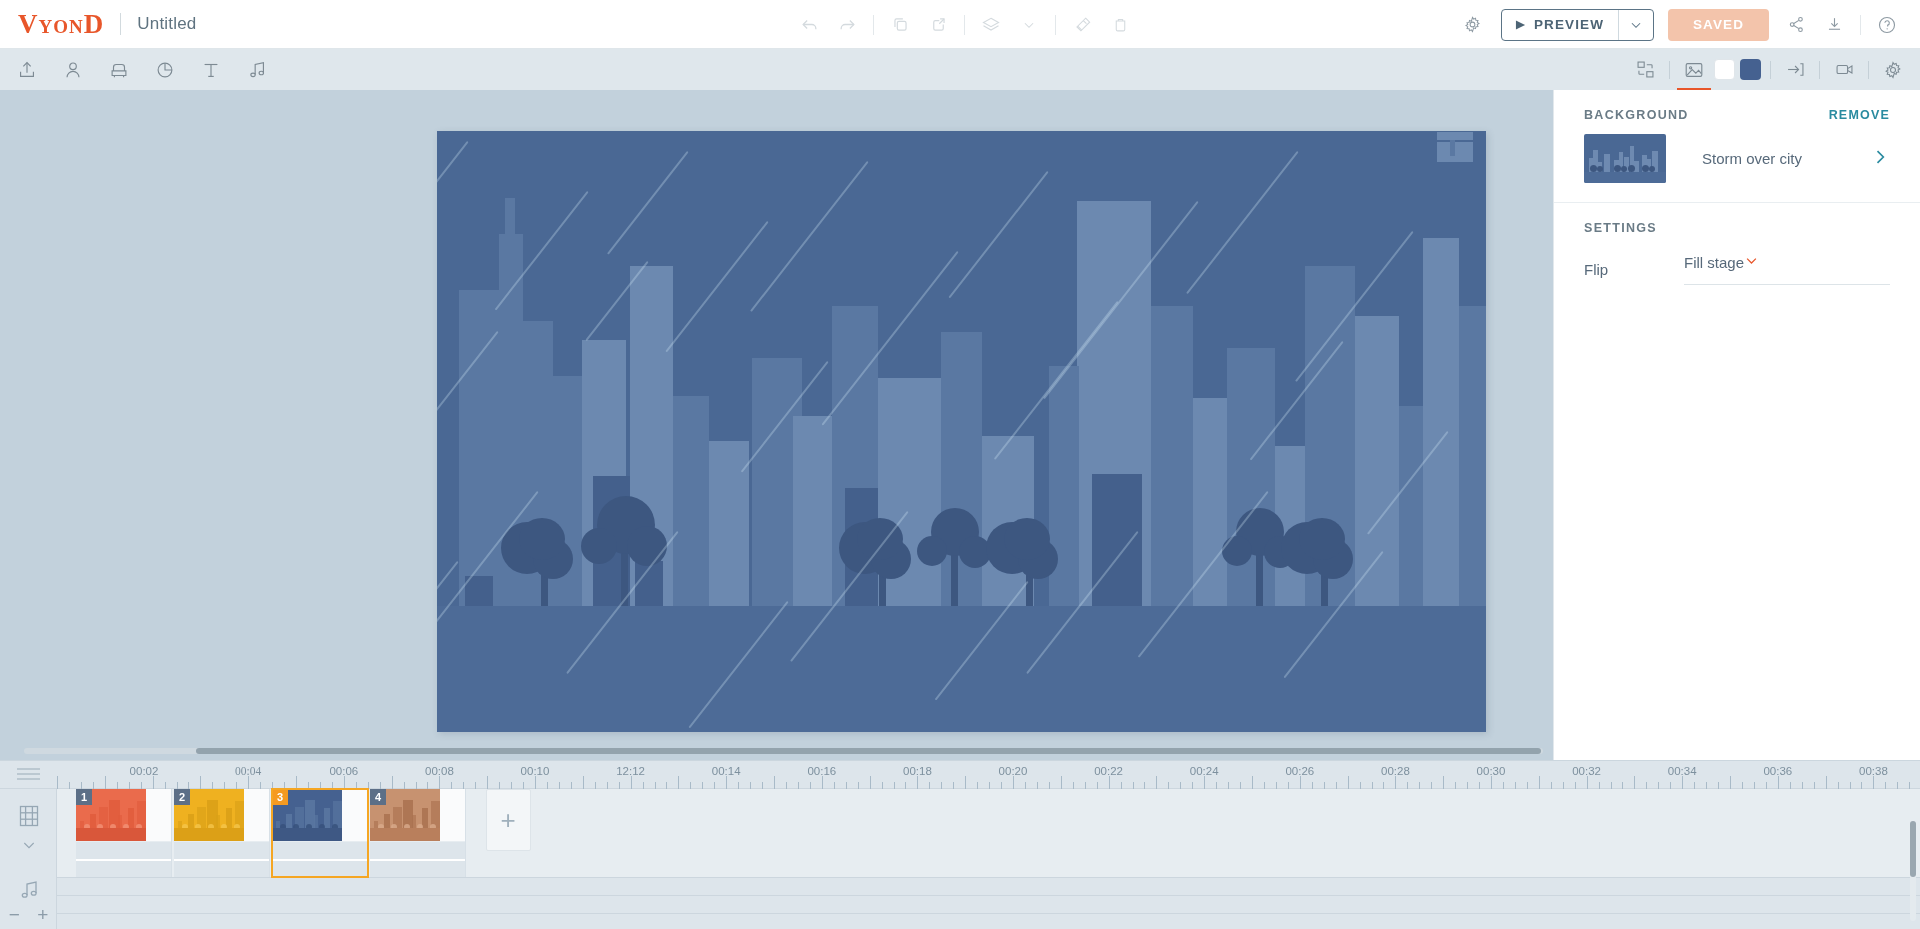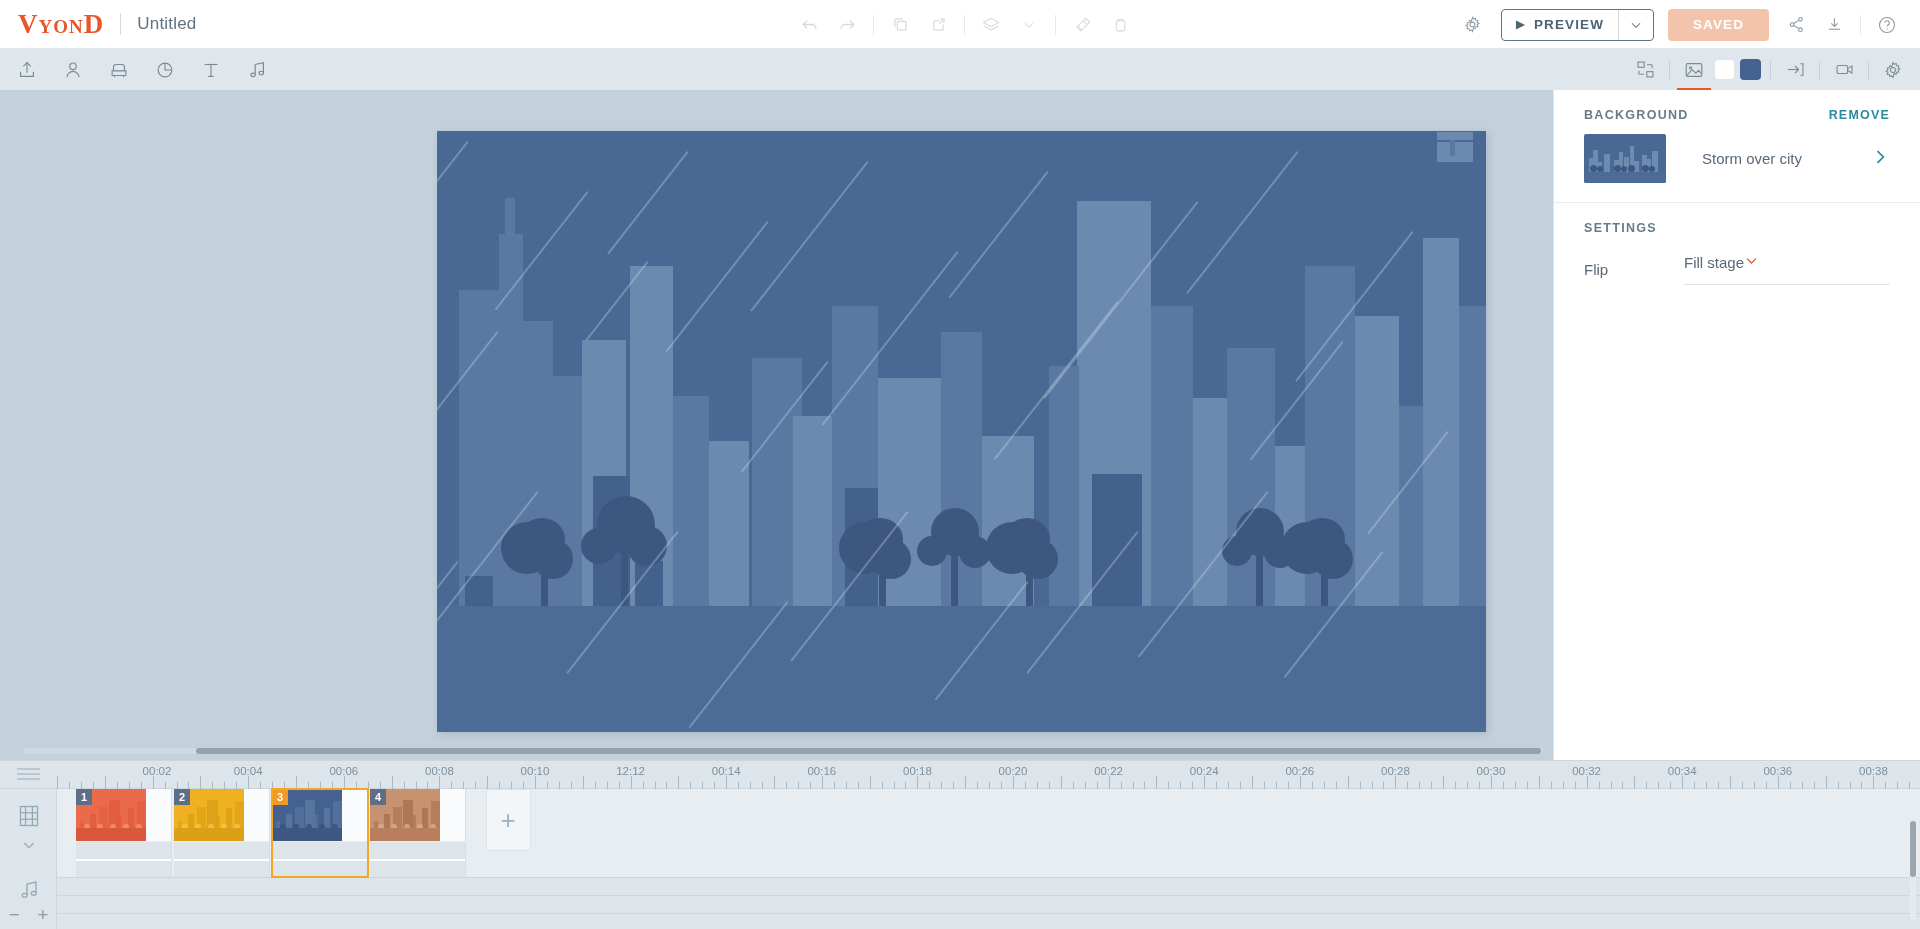--- a/index.html
+++ b/index.html
@@ -839,22 +839,22 @@
           <div class="tick min" style="left: 1744.7px;"></div>
           <div class="tick min" style="left: 1756.65px;"></div>
           <div class="tick maj" style="left: 1768.6px;"></div>
           <div class="tick min" style="left: 1780.55px;"></div>
           <div class="tick min" style="left: 1792.5px;"></div>
           <div class="tick min" style="left: 1804.45px;"></div>
           <div class="tick maj" style="left: 1816.4px;"></div>
           <div class="tick min" style="left: 1828.35px;"></div>
           <div class="tick min" style="left: 1840.3px;"></div>
           <div class="tick min" style="left: 1852.25px;"></div>
-          <div class="tick-lbl" style="left: 100px;">00:02</div>
-          <div class="tick-lbl" style="left: 191.2px;">00:04</div>
+          <div class="tick-lbl" style="left: 87px;">00:02</div>
+          <div class="tick-lbl" style="left: 191.2px; font-family: Liberation Serif, serif;">00:04</div>
           <div class="tick-lbl" style="left: 286.8px;">00:06</div>
           <div class="tick-lbl" style="left: 382.4px;">00:08</div>
           <div class="tick-lbl" style="left: 478px;">00:10</div>
           <div class="tick-lbl" style="left: 573.6px;">12:12</div>
           <div class="tick-lbl" style="left: 669.2px;">00:14</div>
           <div class="tick-lbl" style="left: 764.8px;">00:16</div>
           <div class="tick-lbl" style="left: 860.4px;">00:18</div>
           <div class="tick-lbl" style="left: 956px;">00:20</div>
           <div class="tick-lbl" style="left: 1051.6px;">00:22</div>
           <div class="tick-lbl" style="left: 1147.2px;">00:24</div>

